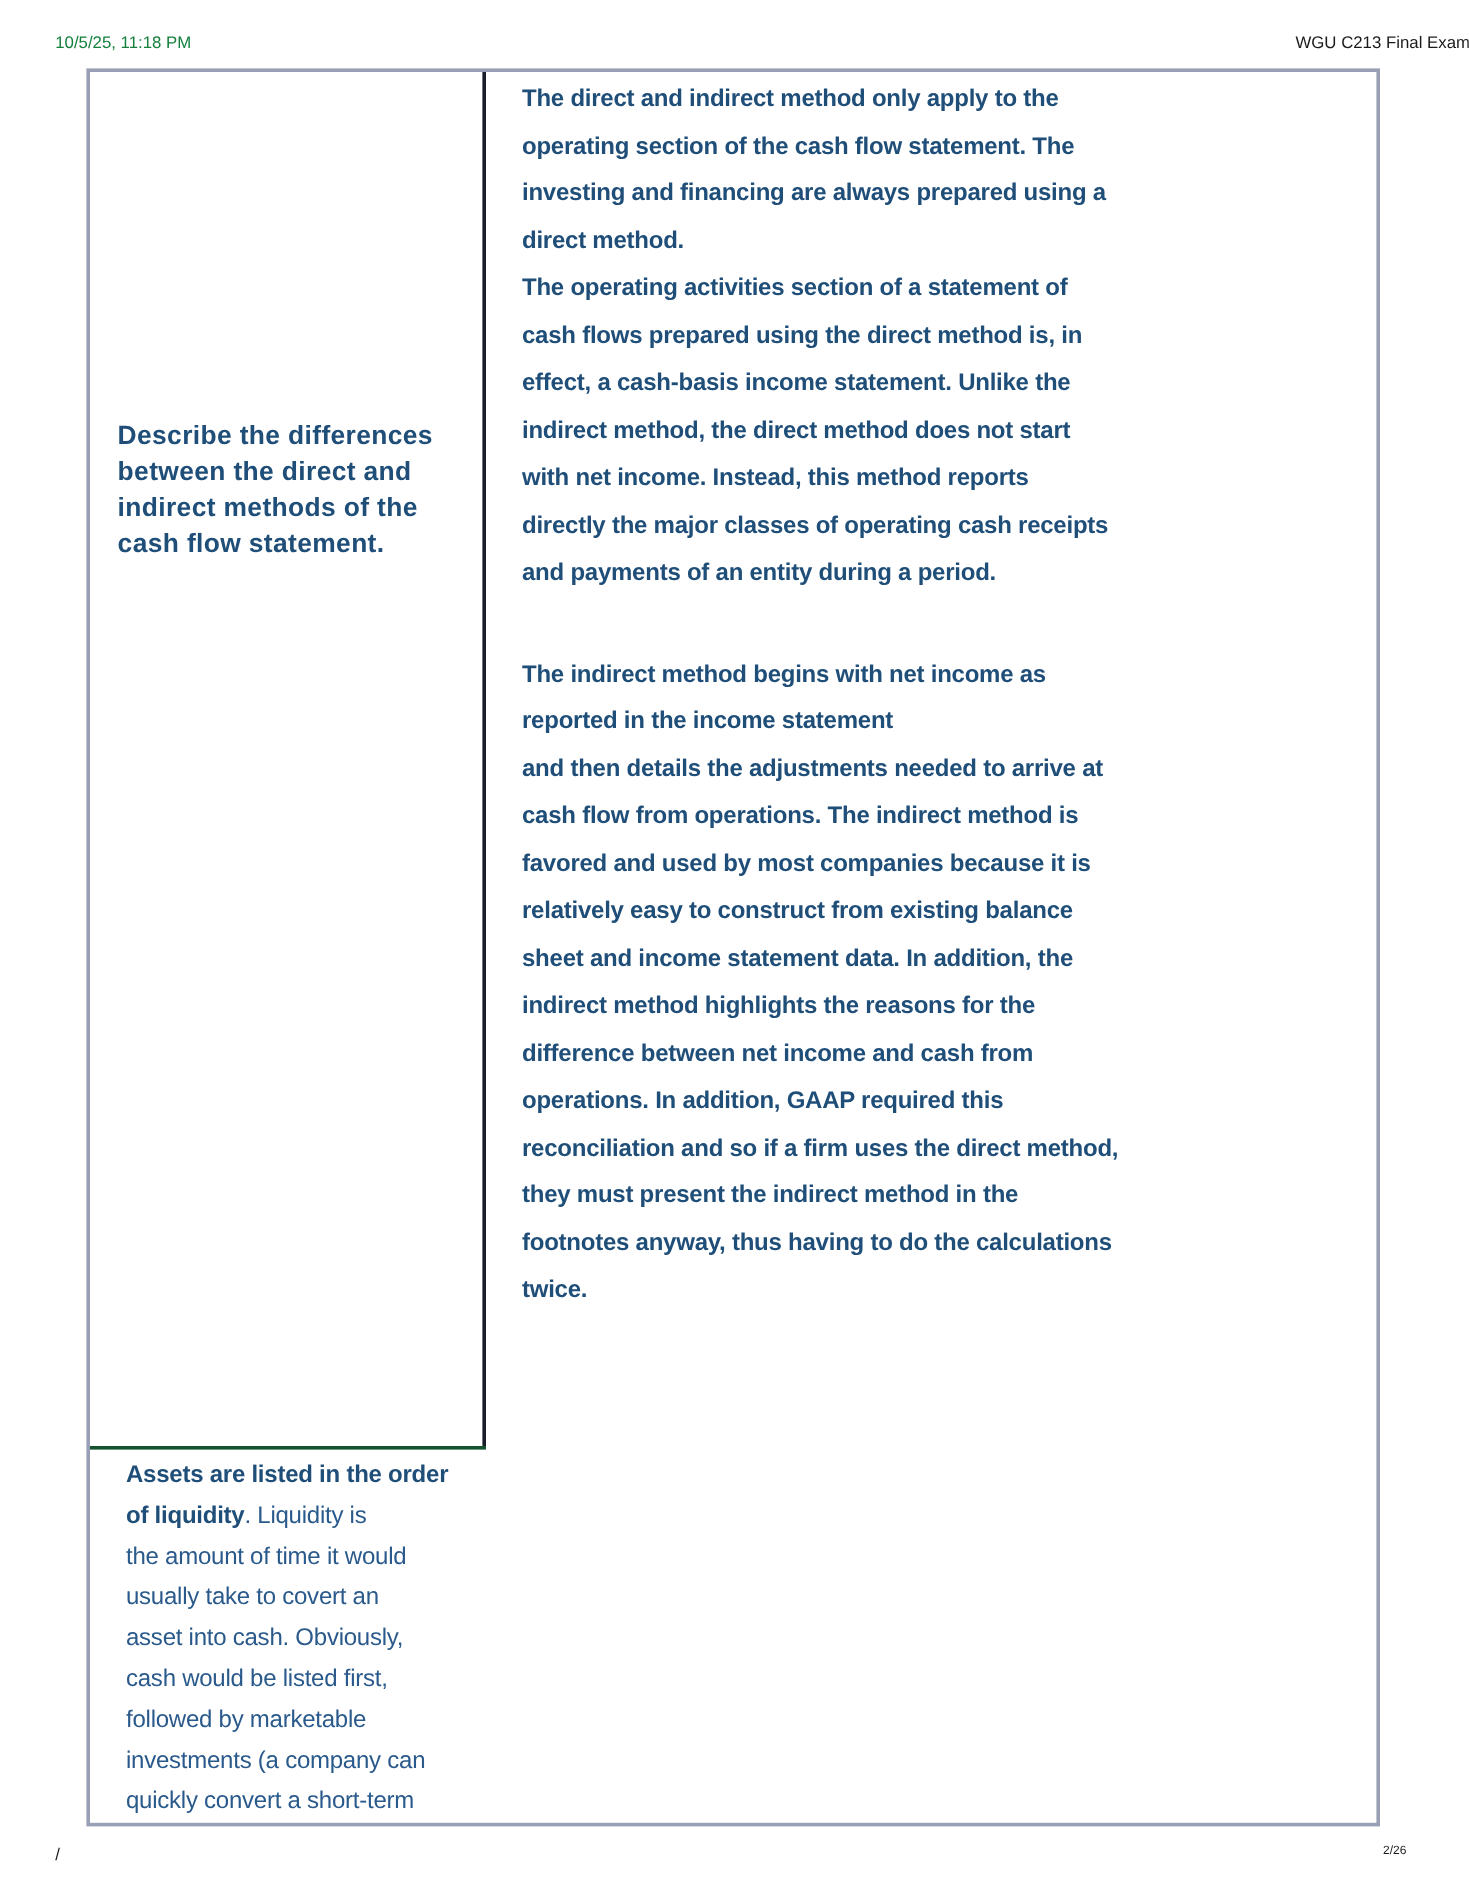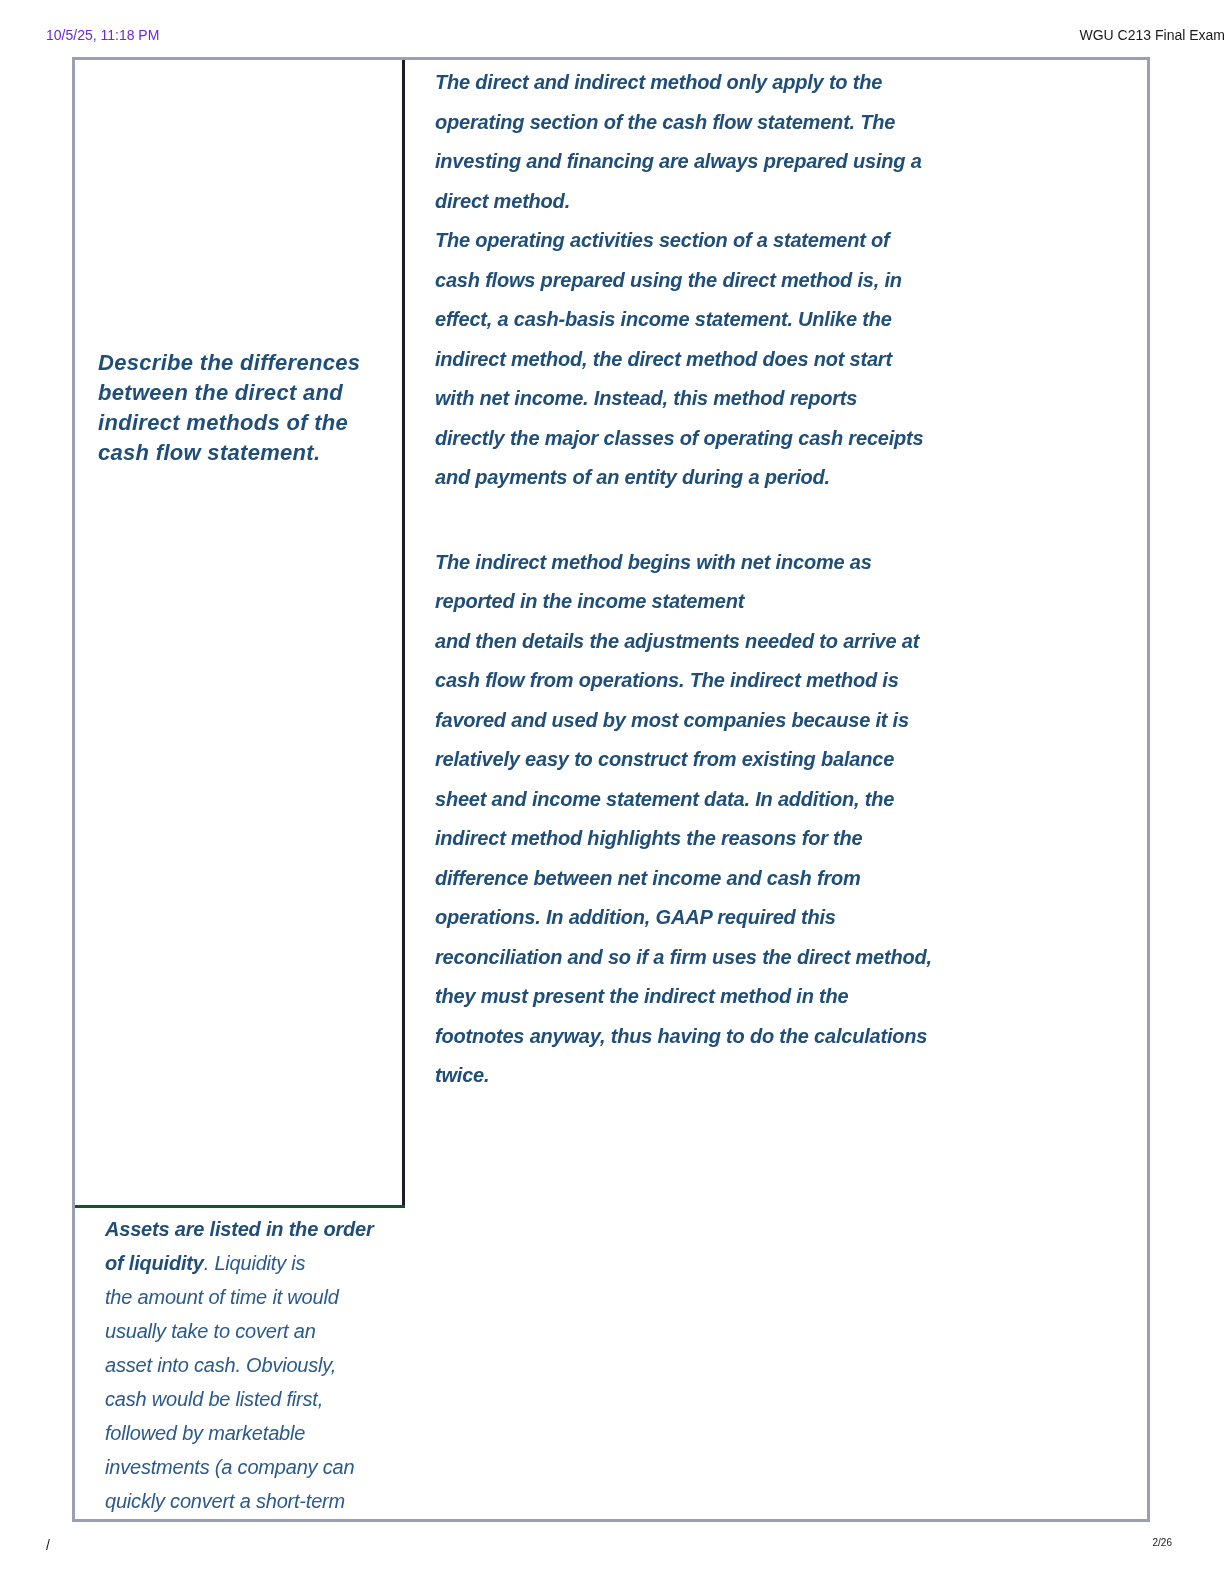--- a/index.html
+++ b/index.html
@@ -14,21 +14,21 @@
     overflow: hidden;
     font-family: "Liberation Sans", sans-serif;
   }
 
   
   .print-datetime {
     position: absolute;
     left: 46px;
     top: 27px;
     font-size: 14px;
-    color: #6d28d9;
+    color: #15803d;
     white-space: nowrap;
   }
   .print-title {
     position: absolute;
     left: 1px;
     top: 27px;
     width: 100%;
     text-align: right;
     font-size: 14px;
     color: #1a1a1a;
@@ -57,21 +57,20 @@
     height: 1465px;
     box-sizing: border-box;
     border: 3px solid #99a0b5;
     display: grid;
     grid-template-columns: 330px 1fr;
     grid-template-rows: 1145px 1fr;
   }
   .cell {
     box-sizing: border-box;
     overflow: hidden;
-    font-style: italic;
   }
   .cell.q {
     border-right: 3px solid #191d29;
     padding-left: 20px;
   }
   .cell.row2 {
     border-top: 3px solid #14532d;
   }
 
   

